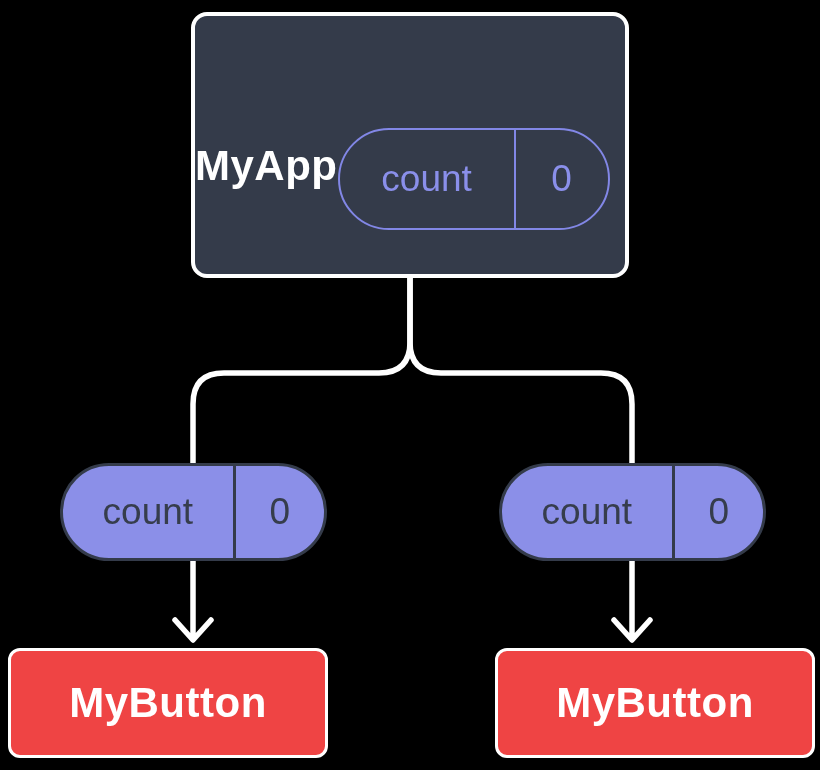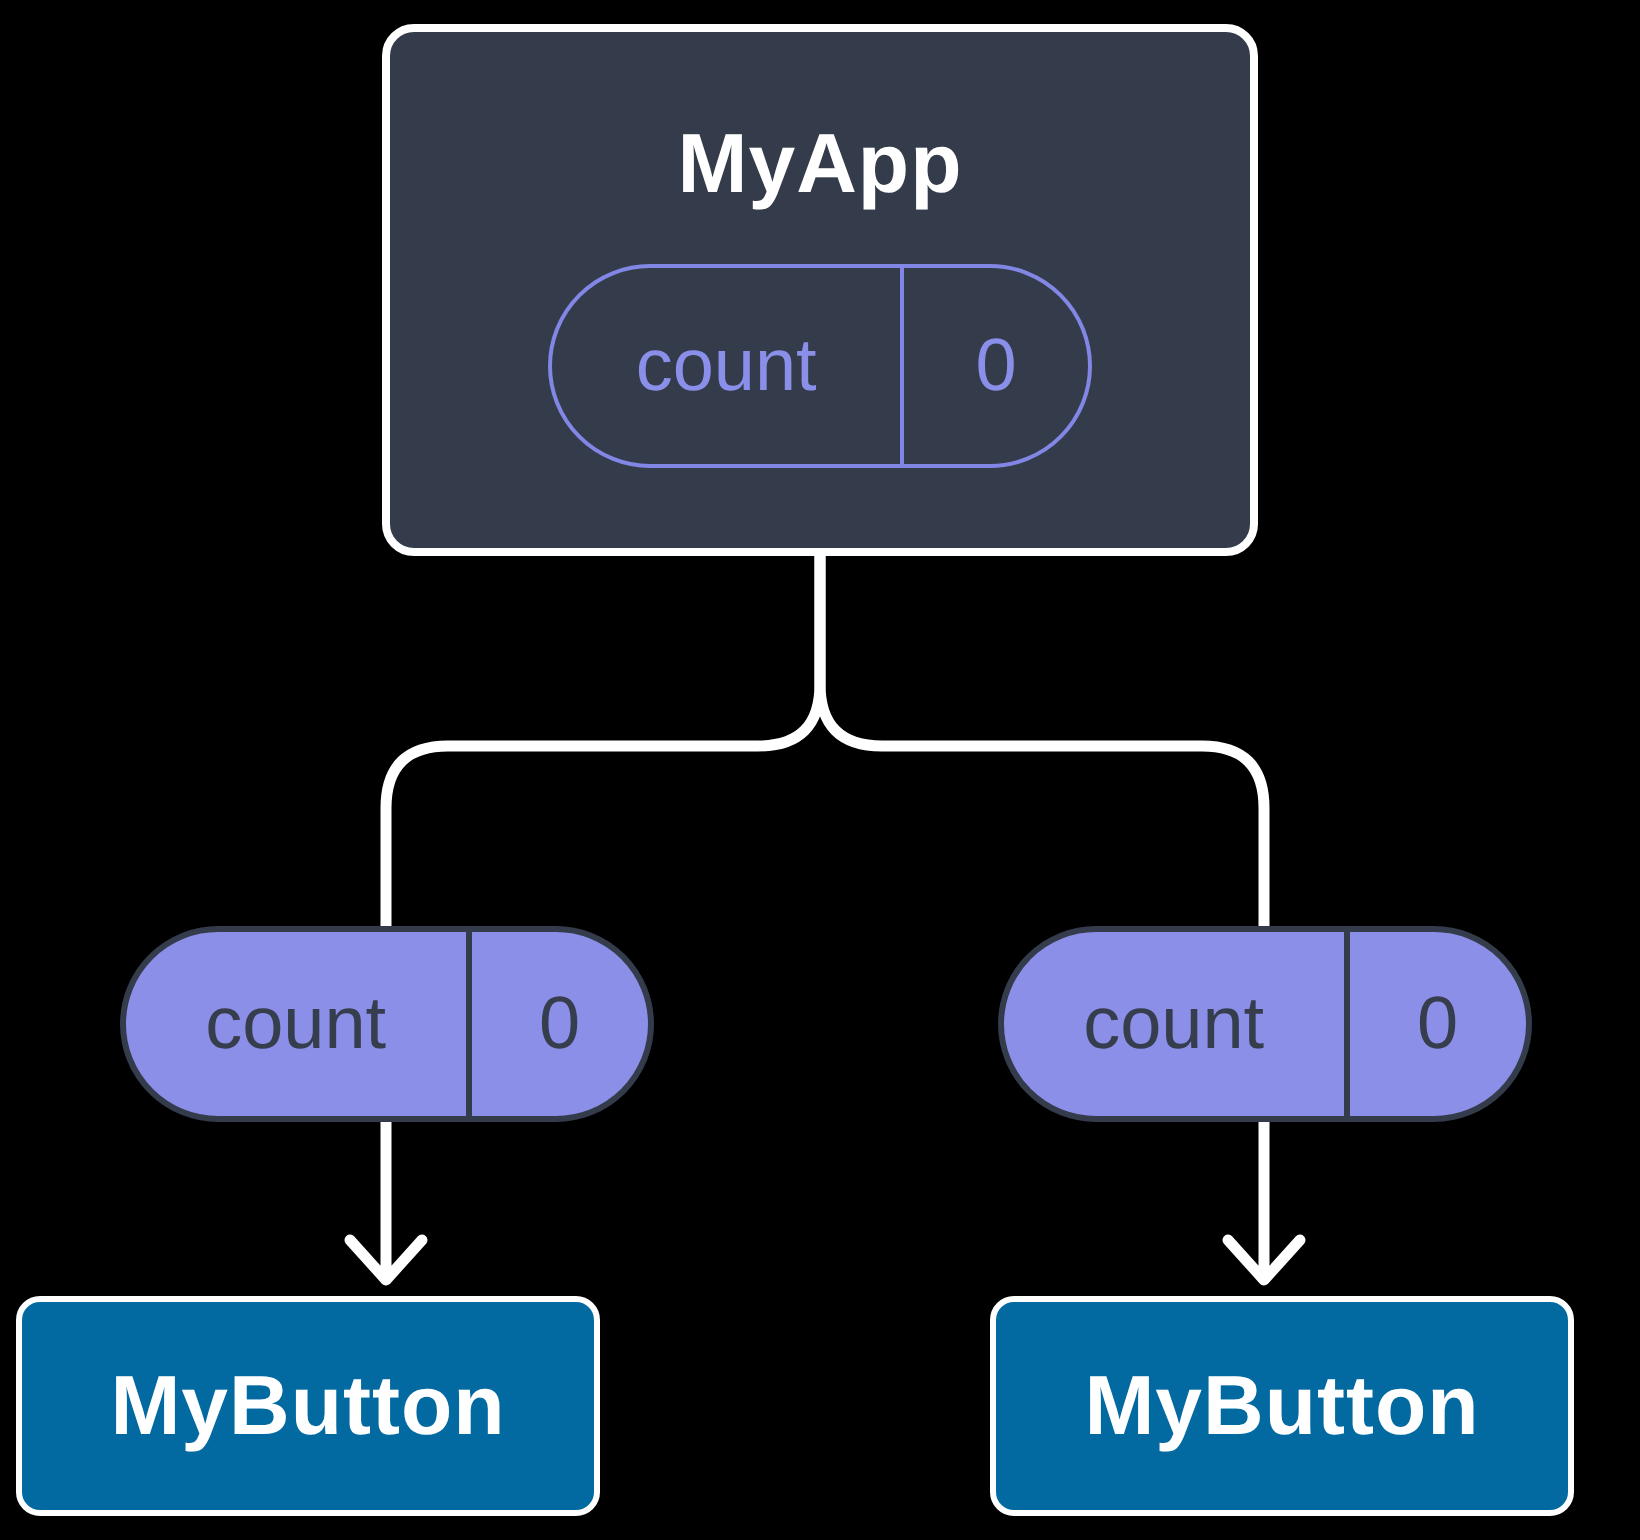--- a/index.html
+++ b/index.html
@@ -34,21 +34,21 @@
     position: absolute;
     left: 191px;
     top: 12px;
     width: 438px;
     height: 266px;
     box-sizing: border-box;
     background: #343b4a;
     border: 4px solid #ffffff;
     border-radius: 16px;
     display: flex;
-    flex-direction: column;
+    flex-direction: row;
     align-items: center;
     padding-top: 42px;
   }
   .node-title {
     color: #ffffff;
     font-size: 42px;
     font-weight: 600;
     line-height: 48px;
     letter-spacing: 0.5px;
   }
@@ -94,24 +94,24 @@
     justify-content: center;
     font-size: 37px;
     font-weight: 400;
   }
   .pill-left  { left: 60px;  top: 463px; }
   .pill-right { left: 499px; top: 463px; }
   
   .btn-box {
     position: absolute;
     top: 648px;
-    width: 292px;
+    width: 320px;
     height: 110px;
     box-sizing: border-box;
-    background: #0369a1;
+    background: #ef4444;
     border: 3.5px solid #ffffff;
     border-radius: 12px;
     display: flex;
     align-items: center;
     justify-content: center;
   }
   .btn-left  { left: 8px; }
   .btn-right { left: 495px; }
 </style>
 </head>

